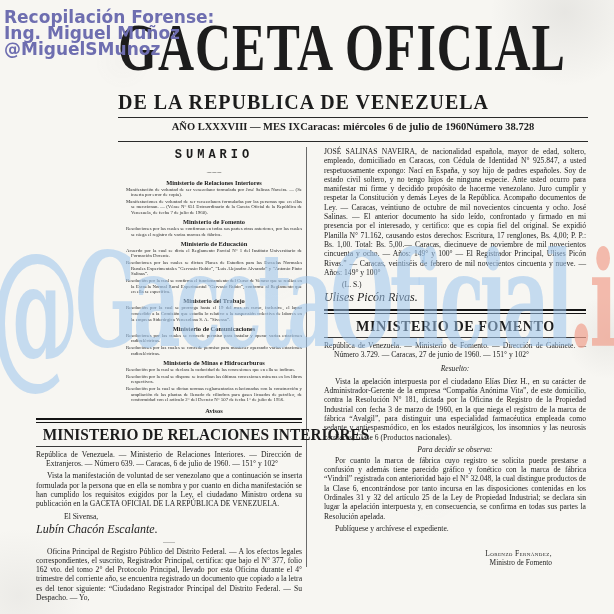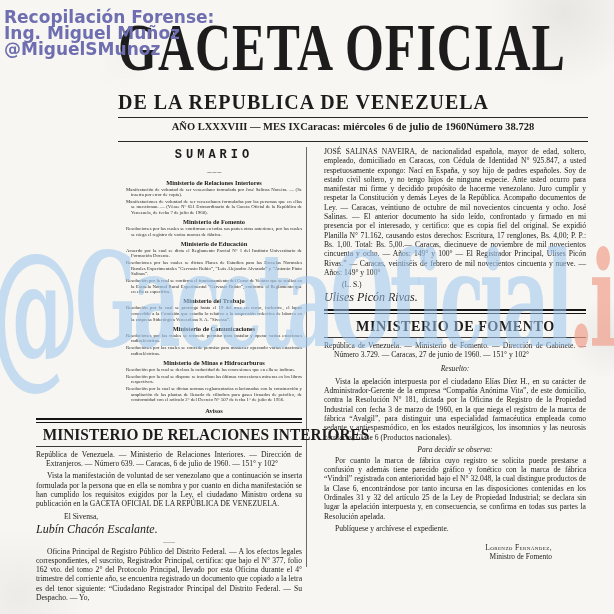--- a/index.html
+++ b/index.html
@@ -65,21 +65,21 @@
   
   .body-p{font-size:7.6px;line-height:9.3px;text-align:justify;margin:0 0 3px;}
   .indent{text-indent:11px;}
   .hang{padding-left:10px;text-indent:-10px;}
   .sig-label{font-size:7.6px;margin:2px 0 1px 28px;}
   .sig-name{font-size:12px;font-style:italic;text-align:left;margin:1px 6px 2px 0;}
   .dash-sep{text-align:center;font-size:6px;line-height:6px;color:#444;margin:1px 0 2px;}
   .seal{font-size:7.6px;margin:3px 0 1px 18px;}
   .centered-it{font-size:7.6px;font-style:italic;text-align:center;margin:4px 0;}
   .plain-it{font-size:7.6px;font-style:italic;margin:2px 0;text-align:center;}
-  .sig-block{text-align:right;margin-top:10px;padding-right:34px;}
+  .sig-block{text-align:right;margin-top:16px;padding-right:34px;}
   .sig-caps{font-size:7.4px;font-variant:small-caps;letter-spacing:.4px;}
   .sig-role{font-size:7.4px;}
   .noise{
     position:absolute;inset:0;z-index:18;pointer-events:none;opacity:.5;
     background:
       radial-gradient(circle at 20% 10%, rgba(120,120,120,.05), rgba(0,0,0,0) 4%),
       radial-gradient(circle at 70% 80%, rgba(120,120,120,.05), rgba(0,0,0,0) 5%),
       radial-gradient(circle at 45% 45%, rgba(120,120,120,.04), rgba(0,0,0,0) 6%);
   }
 </style>

